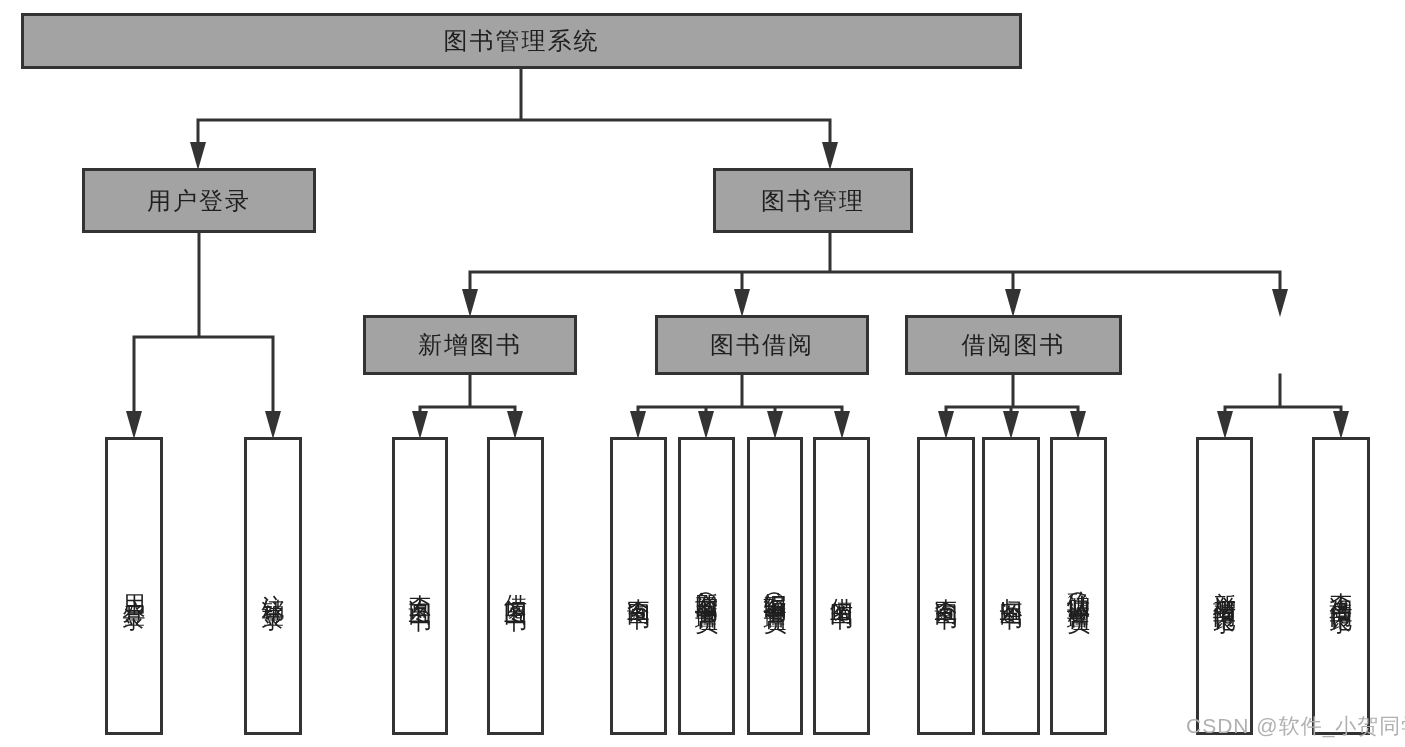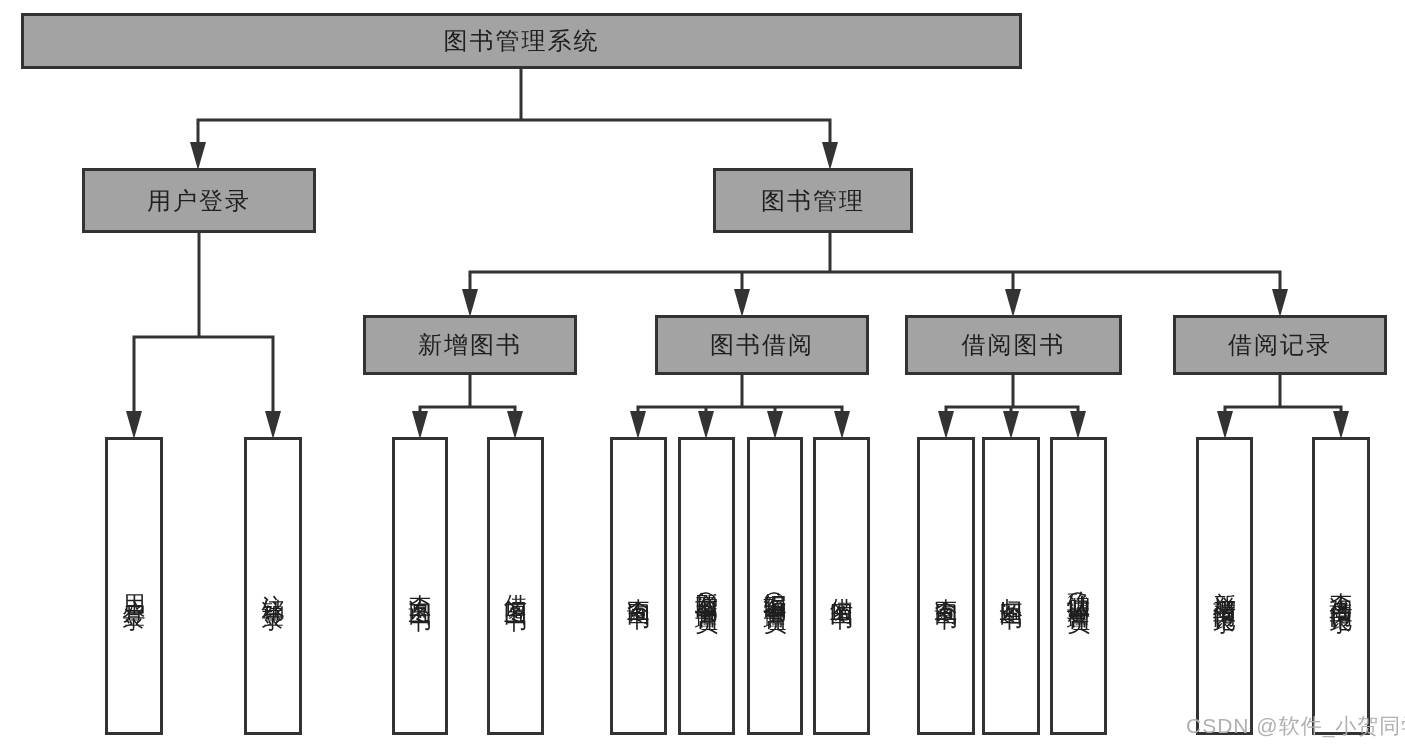--- a/index.html
+++ b/index.html
@@ -127,21 +127,20 @@
   </svg>
 
   <div class="node root">图书管理系统</div>
 
   <div class="node lv2-a">用户登录</div>
   <div class="node lv2-b">图书管理</div>
 
   <div class="node lv3 lv3-a">新增图书</div>
   <div class="node lv3 lv3-b">图书借阅</div>
   <div class="node lv3 lv3-c">借阅图书</div>
-  <div class="node lv3 lv3-d">借阅记录</div>
 
   <div class="leaf l1">用户登录</div>
   <div class="leaf l2">注销登录</div>
 
   <div class="leaf l3">查询图书</div>
   <div class="leaf l4">借阅图书</div>
 
   <div class="leaf l5">查询图书</div>
   <div class="leaf l6">新增图书（管理员）</div>
   <div class="leaf l7">编辑图书（管理员）</div>

